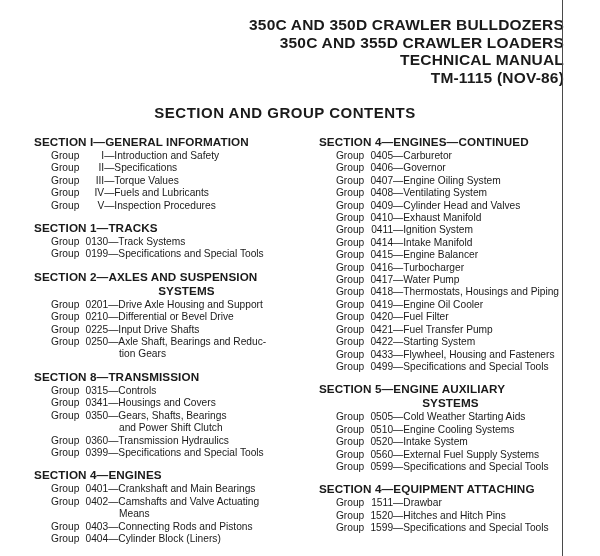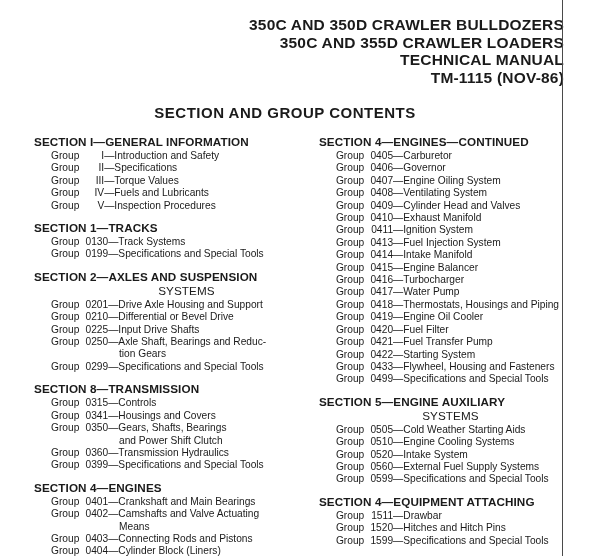--- a/index.html
+++ b/index.html
@@ -66,21 +66,21 @@
 
   .section-title {
     font-size: 11.7px;
     font-weight: bold;
     line-height: 14px;
     letter-spacing: 0.1px;
     white-space: nowrap;
   }
   .section-title-cont {
     font-size: 11.7px;
-    font-weight: normal;
+    font-weight: bold;
     line-height: 14px;
     letter-spacing: 0.1px;
     text-align: center;
     padding-left: 22px;
   }
 
   .group-list {
     margin: 1px 0 0 0;
     padding: 0;
     list-style: none;
@@ -144,21 +144,20 @@
         </div>
         <div class="section">
           <div class="section-title">SECTION 2—AXLES AND SUSPENSION</div>
           <div class="section-title-cont">SYSTEMS</div>
           <ul class="group-list">
             <li class="group-item"><span class="group-label">Group</span> <span class="group-num">0201</span><span>—</span><span>Drive Axle Housing and Support</span></li>
             <li class="group-item"><span class="group-label">Group</span> <span class="group-num">0210</span><span>—</span><span>Differential or Bevel Drive</span></li>
             <li class="group-item"><span class="group-label">Group</span> <span class="group-num">0225</span><span>—</span><span>Input Drive Shafts</span></li>
             <li class="group-item"><span class="group-label">Group</span> <span class="group-num">0250</span><span>—</span><span>Axle Shaft, Bearings and Reduc-</span></li>
             <li class="group-cont">tion Gears</li>
-            <li class="group-item"><span class="group-label">Group</span> <span class="group-num">0299</span><span>—</span><span>Specifications and Special Tools</span></li>
           </ul>
         </div>
         <div class="section">
           <div class="section-title">SECTION 8—TRANSMISSION</div>
           <ul class="group-list">
             <li class="group-item"><span class="group-label">Group</span> <span class="group-num">0315</span><span>—</span><span>Controls</span></li>
             <li class="group-item"><span class="group-label">Group</span> <span class="group-num">0341</span><span>—</span><span>Housings and Covers</span></li>
             <li class="group-item"><span class="group-label">Group</span> <span class="group-num">0350</span><span>—</span><span>Gears, Shafts, Bearings</span></li>
             <li class="group-cont">and Power Shift Clutch</li>
             <li class="group-item"><span class="group-label">Group</span> <span class="group-num">0360</span><span>—</span><span>Transmission Hydraulics</span></li>
@@ -180,21 +179,20 @@
         <div class="section">
           <div class="section-title">SECTION 4—ENGINES—CONTINUED</div>
           <ul class="group-list">
             <li class="group-item"><span class="group-label">Group</span> <span class="group-num">0405</span><span>—</span><span>Carburetor</span></li>
             <li class="group-item"><span class="group-label">Group</span> <span class="group-num">0406</span><span>—</span><span>Governor</span></li>
             <li class="group-item"><span class="group-label">Group</span> <span class="group-num">0407</span><span>—</span><span>Engine Oiling System</span></li>
             <li class="group-item"><span class="group-label">Group</span> <span class="group-num">0408</span><span>—</span><span>Ventilating System</span></li>
             <li class="group-item"><span class="group-label">Group</span> <span class="group-num">0409</span><span>—</span><span>Cylinder Head and Valves</span></li>
             <li class="group-item"><span class="group-label">Group</span> <span class="group-num">0410</span><span>—</span><span>Exhaust Manifold</span></li>
             <li class="group-item"><span class="group-label">Group</span> <span class="group-num">0411</span><span>—</span><span>Ignition System</span></li>
-            <li class="group-item"><span class="group-label">Group</span> <span class="group-num">0413</span><span>—</span><span>Fuel Injection System</span></li>
             <li class="group-item"><span class="group-label">Group</span> <span class="group-num">0414</span><span>—</span><span>Intake Manifold</span></li>
             <li class="group-item"><span class="group-label">Group</span> <span class="group-num">0415</span><span>—</span><span>Engine Balancer</span></li>
             <li class="group-item"><span class="group-label">Group</span> <span class="group-num">0416</span><span>—</span><span>Turbocharger</span></li>
             <li class="group-item"><span class="group-label">Group</span> <span class="group-num">0417</span><span>—</span><span>Water Pump</span></li>
             <li class="group-item"><span class="group-label">Group</span> <span class="group-num">0418</span><span>—</span><span>Thermostats, Housings and Piping</span></li>
             <li class="group-item"><span class="group-label">Group</span> <span class="group-num">0419</span><span>—</span><span>Engine Oil Cooler</span></li>
             <li class="group-item"><span class="group-label">Group</span> <span class="group-num">0420</span><span>—</span><span>Fuel Filter</span></li>
             <li class="group-item"><span class="group-label">Group</span> <span class="group-num">0421</span><span>—</span><span>Fuel Transfer Pump</span></li>
             <li class="group-item"><span class="group-label">Group</span> <span class="group-num">0422</span><span>—</span><span>Starting System</span></li>
             <li class="group-item"><span class="group-label">Group</span> <span class="group-num">0433</span><span>—</span><span>Flywheel, Housing and Fasteners</span></li>

